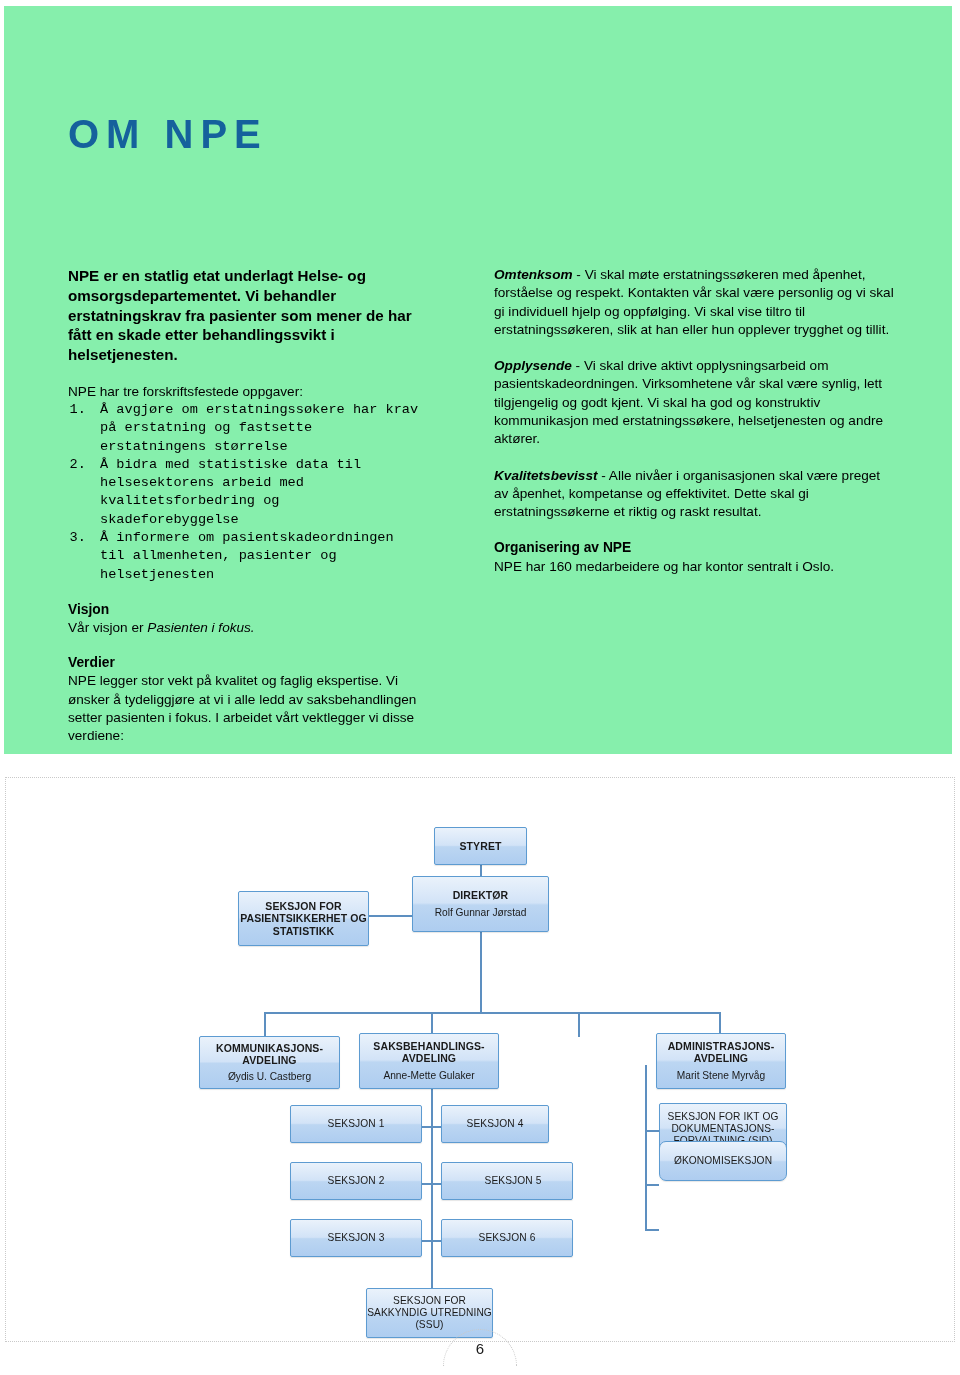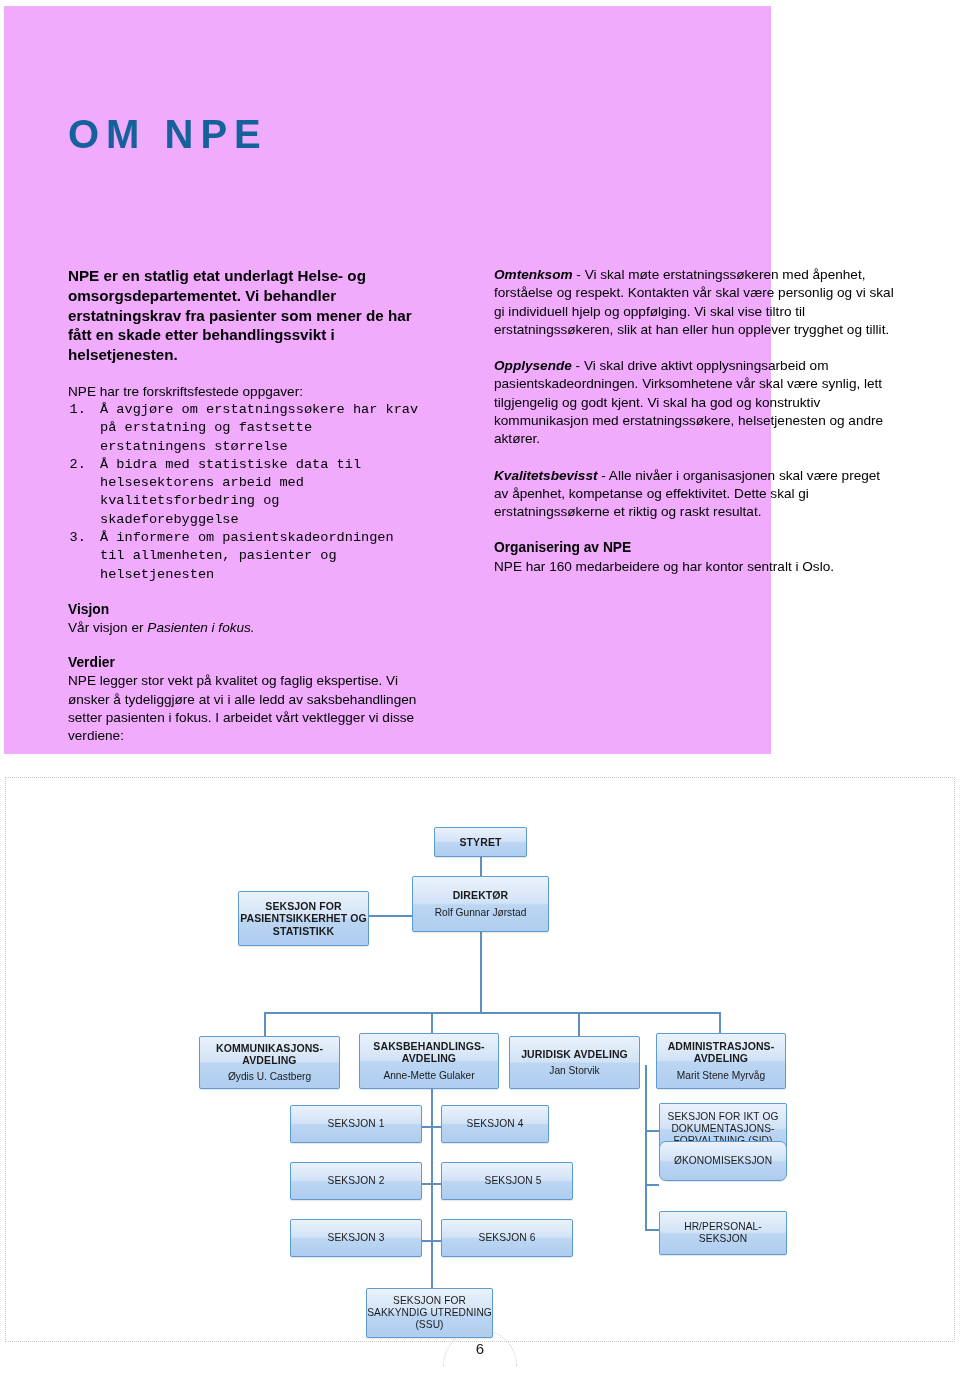--- a/index.html
+++ b/index.html
@@ -13,23 +13,23 @@
     position: relative;
     font-family: "Liberation Sans", sans-serif;
     -webkit-font-smoothing: antialiased;
   }
 
   
   #top-panel {
     position: absolute;
     left: 4px;
     top: 6px;
-    width: 767px;
+    width: 948px;
     height: 748px;
-    background: #f0abfc;
+    background: #86efac;
   }
 
   #page-title {
     position: absolute;
     left: 64px;
     top: 108px;
     font-size: 40px;
     font-weight: bold;
     letter-spacing: 7px;
     color: #15619c;
@@ -232,21 +232,21 @@
   <div class="connector conn-v" style="left:431px; top:313px; height:200px;"></div>
   <div class="connector conn-h" style="left:421px; top:351px; width:21px;"></div>
   <div class="connector conn-h" style="left:421px; top:408px; width:21px;"></div>
   <div class="connector conn-h" style="left:421px; top:465px; width:21px;"></div>
 
   <div class="connector conn-v" style="left:645px; top:290px; height:165px;"></div>
   <div class="connector conn-h" style="left:645px; top:355px; width:14px;"></div>
   <div class="connector conn-h" style="left:645px; top:409px; width:14px;"></div>
   <div class="connector conn-h" style="left:645px; top:454px; width:14px;"></div>
 
-  <div class="node" style="left:434px; top:52px; width:93px; height:30px;">
+  <div class="node" style="left:434px; top:52px; width:93px; height:38px;">
     <span class="t">STYRET</span>
   </div>
 
   <div class="node" style="left:412px; top:101px; width:137px; height:56px;">
     <span class="t">DIREKTØR</span>
     <span class="n">Rolf Gunnar Jørstad</span>
   </div>
 
   <div class="node" style="left:238px; top:116px; width:131px; height:55px;">
     <span class="t">SEKSJON FOR PASIENTSIKKERHET OG STATISTIKK</span>
@@ -255,24 +255,20 @@
   <div class="node" style="left:199px; top:261px; width:141px; height:53px;">
     <span class="t">KOMMUNIKASJONS- AVDELING</span>
     <span class="n">Øydis U. Castberg</span>
   </div>
 
   <div class="node" style="left:359px; top:258px; width:140px; height:56px;">
     <span class="t">SAKSBEHANDLINGS- AVDELING</span>
     <span class="n">Anne-Mette Gulaker</span>
   </div>
 
-  <div class="node" style="left:509px; top:261px; width:131px; height:53px;">
-    <span class="t">JURIDISK AVDELING</span>
-    <span class="n">Jan Storvik</span>
-  </div>
 
   <div class="node" style="left:656px; top:258px; width:130px; height:56px;">
     <span class="t">ADMINISTRASJONS- AVDELING</span>
     <span class="n">Marit Stene Myrvåg</span>
   </div>
 
   <div class="node plain" style="left:290px; top:330px; width:132px; height:38px;">
     <span class="t">SEKSJON 1</span>
   </div>
   <div class="node plain" style="left:290px; top:387px; width:132px; height:38px;">
@@ -295,19 +291,16 @@
   <div class="node plain" style="left:366px; top:513px; width:127px; height:50px;">
     <span class="t">SEKSJON FOR SAKKYNDIG UTREDNING (SSU)</span>
   </div>
 
   <div class="node plain" style="left:659px; top:328px; width:128px; height:52px;">
     <span class="t">SEKSJON FOR IKT OG DOKUMENTASJONS- FORVALTNING (SID)</span>
   </div>
   <div class="node plain" style="left:659px; top:366px; width:128px; height:40px;border-radius:7px;">
     <span class="t">ØKONOMISEKSJON</span>
   </div>
-  <div class="node plain" style="left:659px; top:436px; width:128px; height:44px;">
-    <span class="t">HR/PERSONAL- SEKSJON</span>
-  </div>
 </div>
 
 <div id="footer-arc"></div>
 <div id="page-number">6</div>
 
 </body></html>

